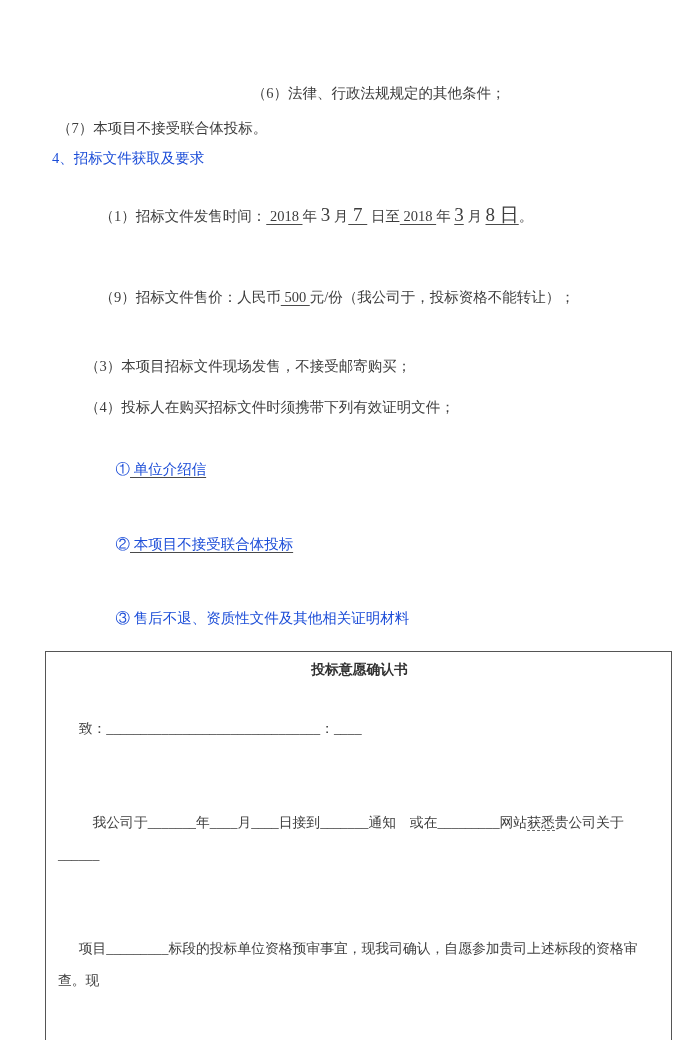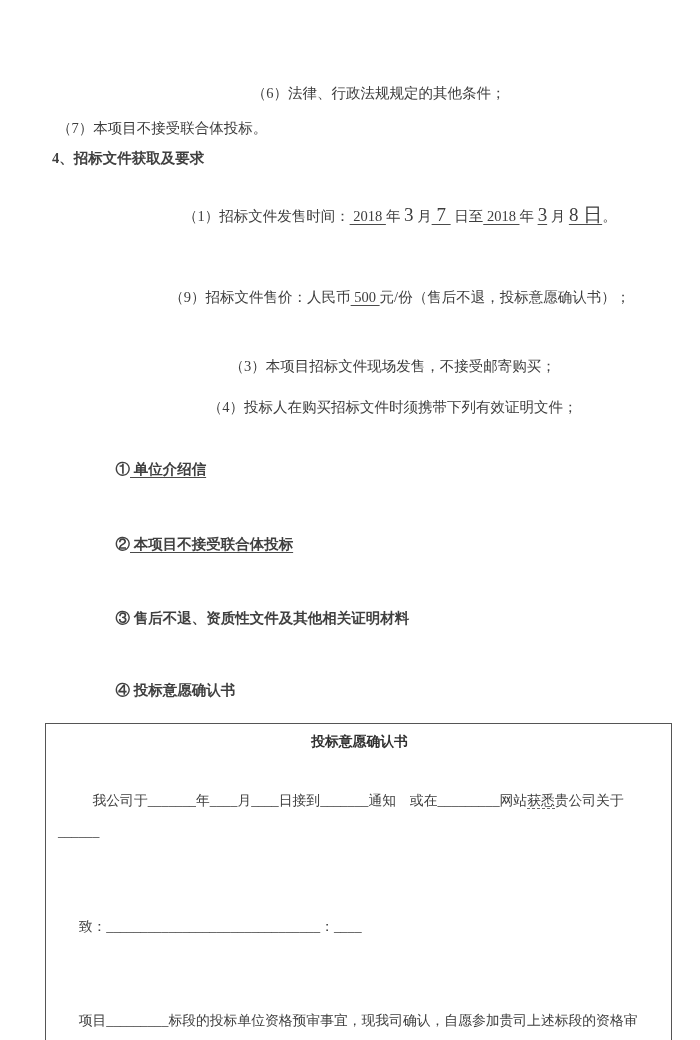--- a/index.html
+++ b/index.html
@@ -2,28 +2,28 @@
 <html><head>
 <meta charset="utf-8">
 <style>
   html,body{margin:0;padding:0;}
   body{
     width:700px;height:1040px;background:#ffffff;overflow:hidden;
     font-family:"Liberation Serif","DejaVu Serif",serif;
     color:#3d3d3d;font-size:14.5px;
   }
   .line{white-space:pre-wrap;line-height:21px;}
-  .bold{font-weight:bold;color:#404040;}
+  .bold{font-weight:normal;color:#1d4ed8;}
   .u{text-decoration:underline;text-underline-offset:3px;text-decoration-color:#4a4a4a;}
   .big{font-size:19px;line-height:19px;}
   .dotted{border-bottom:1px dashed #6a6a6a;}
   
   .ind-a{padding-left:57px;}
   .ind-b{padding-left:52px;}
-  .ind-c{padding-left:85px;text-align:center;}
+  .ind-c{padding-left:85px;}
   .ind-d{padding-left:101px;}
   
   .m-top1{margin-top:83px;text-align:center;}
   .m14{margin-top:14px;}
   .m13{margin-top:27px;}
   .m12{margin-top:12px;}
   .m11{margin-top:11px;}
   .m9{margin-top:9px;}
   .m8{margin-top:20px;}
   .saletime{line-height:24px;}
@@ -44,48 +44,45 @@
   <div class="line ind-a m-top1">（6）法律、行政法规规定的其他条件；</div>
   <div class="line ind-a m14">（7）本项目不接受联合体投标。</div>
 
   <div class="line ind-b bold m9">4、招标文件获取及要求</div>
 
   <div class="line ind-c m11 saletime">
     <span>（1）招标文件发售时间：</span><span class="u"> 2018 </span><span>年 </span><span class="big">3</span><span> 月</span><span class="big u"> 7 </span><span> 日至</span><span class="u"> 2018 </span><span>年 </span><span class="big u">3</span><span> 月 </span><span class="big u">8 日</span><span>。</span>
   </div>
 
   <div class="line ind-c m14">
-    <span>（9）招标文件售价：人民币</span><span class="u"> 500 </span><span>元/份（售后不退，投标意愿确认书）；</span>
+    <span>（9）招标文件售价：人民币</span><span class="u"> 500 </span><span>元/份（我公司于，投标资格不能转让）；</span>
   </div>
 
   <div class="line ind-c m13">（3）本项目招标文件现场发售，不接受邮寄购买；</div>
   <div class="line ind-c m8">（4）投标人在购买招标文件时须携带下列有效证明文件；</div>
 
   <div class="line ind-d bold m8">
     <span>①</span><span class="u"> 单位介绍信</span>
   </div>
   <div class="line ind-d bold m12">
     <span>②</span><span class="u"> 本项目不接受联合体投标</span>
   </div>
   <div class="line ind-d bold m11">
     <span>③</span><span> 售后不退、资质性文件及其他相关证明材料</span>
   </div>
-  <div class="line ind-d bold m9">
-    <span>④</span><span> 投标意愿确认书</span>
-  </div>
 
   <div class="box">
     <div class="box-title">投标意愿确认书</div>
 
     <div class="box-line">
-      <span>　我公司于</span><span>_______</span><span>年</span><span>____</span><span>月</span><span>____</span><span>日接到</span><span>_______</span><span>通知　或在</span><span>_________</span><span>网站</span><span class="dotted">获悉</span><span>贵公司关于</span><span>______</span>
+      <span>致：</span><span>_______________________________</span><span>：</span><span>____</span>
     </div>
 
     <div class="box-line">
-      <span>致：</span><span>_______________________________</span><span>：</span><span>____</span>
+      <span>　我公司于</span><span>_______</span><span>年</span><span>____</span><span>月</span><span>____</span><span>日接到</span><span>_______</span><span>通知　或在</span><span>_________</span><span>网站</span><span class="dotted">获悉</span><span>贵公司关于</span><span>______</span>
     </div>
 
     <div class="box-line">
       <span>项目</span><span>_________</span><span>标段的投标单位资格预审事宜，现我司确认，自愿参加贵司上述标段的资格审查。现</span>
     </div>
 
   </div>
 
 </div>
 

